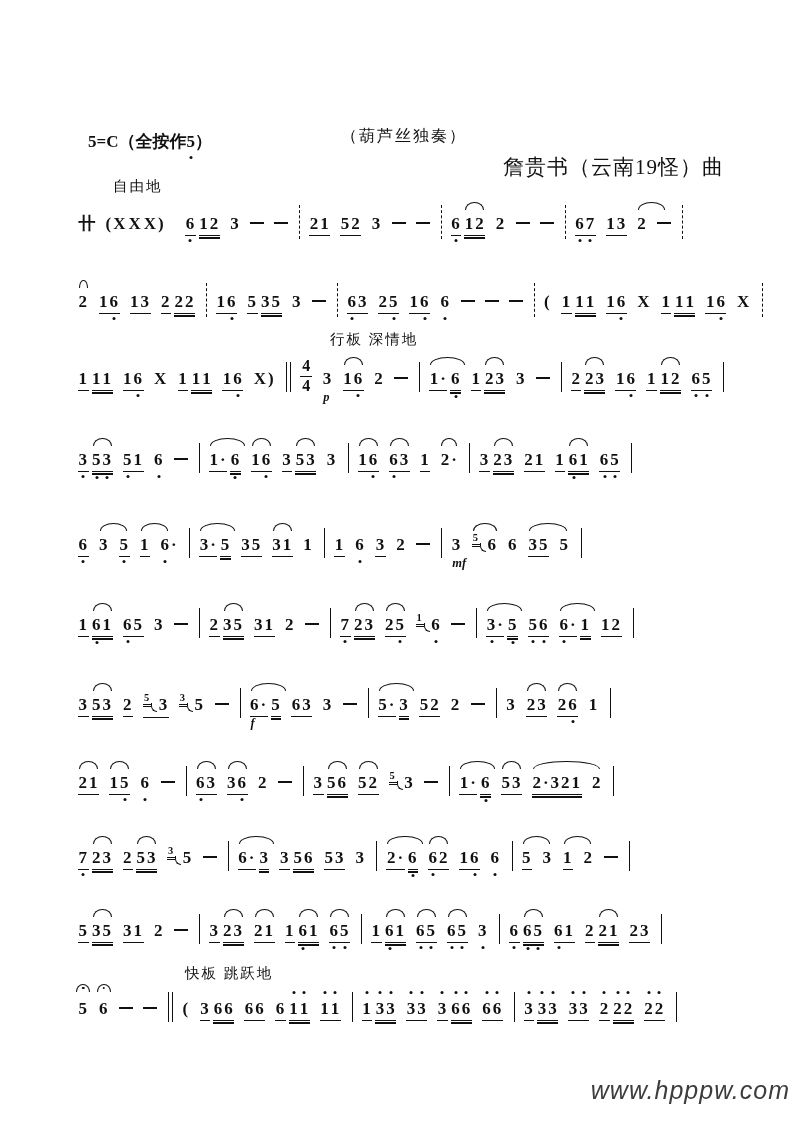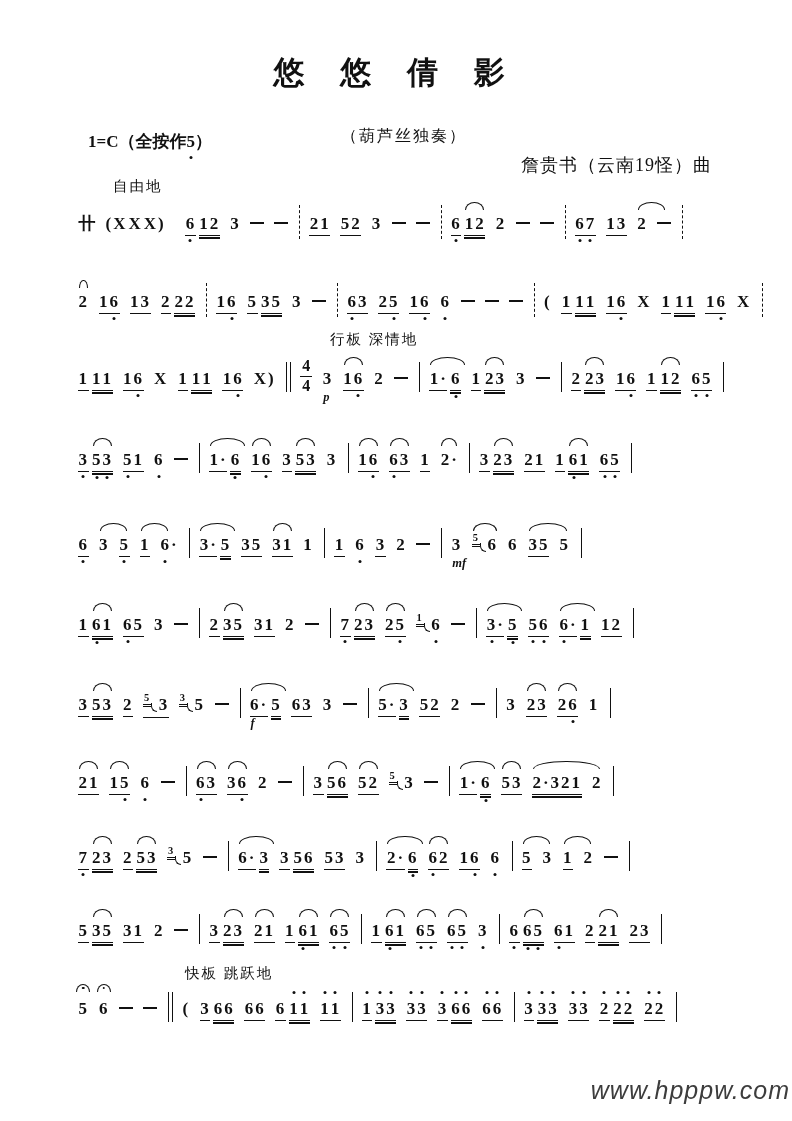--- a/index.html
+++ b/index.html
@@ -5,21 +5,21 @@
   html,body{margin:0;padding:0;background:#e8e8e8;}
   .page{position:relative;width:792px;height:1121px;background:#ffffff;margin:0 auto;
         font-family:"Liberation Serif",serif;color:#111;overflow:hidden;}
   .title{position:absolute;top:52px;left:0;right:0;text-align:center;font-size:31px;
          font-weight:700;letter-spacing:14px;}
   .subtitle{position:absolute;top:126px;left:0;right:0;text-align:center;font-size:16px;letter-spacing:2px;padding-left:16px;}
   .keysig{position:absolute;top:130px;left:88px;font-size:17px;font-weight:700;}
   .keysig .knote{position:relative;display:inline-block;}
   .keysig .knote i{position:absolute;left:50%;transform:translateX(-50%);bottom:-7px;
                    width:3px;height:3px;background:#111;border-radius:50%;}
-  .composer{position:absolute;top:153px;right:80px;font-size:18px;letter-spacing:1px;}
+  .composer{position:absolute;top:153px;right:68px;font-size:21px;letter-spacing:1px;}
   .footer{position:absolute;top:1050px;left:0;right:0;text-align:center;font-size:13.5px;letter-spacing:2px;}
   .watermark{position:absolute;top:1076px;right:2px;font-family:"Liberation Sans",sans-serif;
              font-weight:400;font-style:italic;font-size:25px;color:#3d3d3d;letter-spacing:1px;}
   
   .line{position:absolute;left:78px;white-space:nowrap;font-weight:700;font-size:17px;height:24px;}
   .tempo{position:absolute;top:-28px;font-size:14.5px;font-weight:400;letter-spacing:2px;}
   .note{display:inline-block;position:relative;margin-right:10px;letter-spacing:1px;vertical-align:baseline;}
   .note.j{margin-right:3px;}
   .ch{display:inline-block;position:relative;padding:0 .5px;}
   .u1,.u2{border-bottom:1.7px solid #111;padding-bottom:1px;}
@@ -46,23 +46,22 @@
   .b3{border-left:1.4px solid #111;border-right:1.4px solid #111;width:3px;}
   .ts{display:inline-block;text-align:center;font-size:16px;line-height:1.05;vertical-align:-7px;
       margin:0 10px 0 0;font-weight:700;}
   .tsn{display:block;border-bottom:1.7px solid #111;padding:0 2px 1px;}
   .tsd{display:block;padding-top:1px;}
 </style>
 </head>
 <body>
 
 <div class="page">
-  <div class="title">悠 悠 倩 影</div>
   <div class="subtitle">（葫芦丝独奏）</div>
-  <div class="keysig"><span>1=C（全按作</span><span class="knote"><span>5</span><i></i></span><span>）</span></div>
+  <div class="keysig"><span>5=C（全按作</span><span class="knote"><span>5</span><i></i></span><span>）</span></div>
   <div class="composer">詹贵书（云南19怪）曲</div>
 
   <div id="score">
       <div class="line" style="top: 205px;"><span class="tempo" style="left: 35px;">自由地</span><span class="note" style="margin-right: 8px;"><span class="ch">卄</span></span><span class="note" style="margin-right: 20px;"><span class="ch">(</span><span class="ch">X</span><span class="ch"> </span><span class="ch">X</span><span class="ch"> </span><span class="ch">X</span><span class="ch">)</span></span><span class="note u1 j"><span class="ch">6<span class="dot db"></span></span></span><span class="note u2"><span class="ch">1</span><span class="ch">2</span></span><span class="note"><span class="ch">3</span></span><span class="dash"></span><span class="dash"></span><span class="bar b2"></span><span class="note u1"><span class="ch">2</span><span class="ch">1</span></span><span class="note u1"><span class="ch">5</span><span class="ch">2</span></span><span class="note"><span class="ch">3</span></span><span class="dash"></span><span class="dash"></span><span class="bar b2"></span><span class="note u1 j"><span class="ch">6<span class="dot db"></span></span></span><span class="note u2 arc"><span class="ch">1</span><span class="ch">2</span></span><span class="note"><span class="ch">2</span></span><span class="dash"></span><span class="dash"></span><span class="bar b2"></span><span class="note u1"><span class="ch">6<span class="dot db"></span></span><span class="ch">7<span class="dot db"></span></span></span><span class="note u1"><span class="ch">1</span><span class="ch">3</span></span><span class="note arc arcw"><span class="ch">2</span></span><span class="dash"></span><span class="bar b2"></span></div>
       <div class="line" style="top: 283px;"><span class="note arc"><span class="ch">2</span></span><span class="note u1"><span class="ch">1</span><span class="ch">6<span class="dot db"></span></span></span><span class="note u1"><span class="ch">1</span><span class="ch">3</span></span><span class="note u1 j"><span class="ch">2</span></span><span class="note u2"><span class="ch">2</span><span class="ch">2</span></span><span class="bar b2"></span><span class="note u1"><span class="ch">1</span><span class="ch">6<span class="dot db"></span></span></span><span class="note u1 j"><span class="ch">5</span></span><span class="note u2"><span class="ch">3</span><span class="ch">5</span></span><span class="note"><span class="ch">3</span></span><span class="dash"></span><span class="bar b2"></span><span class="note u1"><span class="ch">6<span class="dot db"></span></span><span class="ch">3</span></span><span class="note u1"><span class="ch">2</span><span class="ch">5<span class="dot db"></span></span></span><span class="note u1"><span class="ch">1</span><span class="ch">6<span class="dot db"></span></span></span><span class="note"><span class="ch">6<span class="dot db"></span></span></span><span class="dash"></span><span class="dash"></span><span class="dash"></span><span class="bar b2"></span><span class="note"><span class="ch">(</span></span><span class="note u1 j"><span class="ch">1</span></span><span class="note u2"><span class="ch">1</span><span class="ch">1</span></span><span class="note u1"><span class="ch">1</span><span class="ch">6<span class="dot db"></span></span></span><span class="note"><span class="ch">X</span></span><span class="note u1 j"><span class="ch">1</span></span><span class="note u2"><span class="ch">1</span><span class="ch">1</span></span><span class="note u1"><span class="ch">1</span><span class="ch">6<span class="dot db"></span></span></span><span class="note"><span class="ch">X</span></span><span class="bar b2"></span></div>
       <div class="line" style="top: 358px;"><span class="tempo" style="left: 252px;">行板  深情地</span><span class="note u1 j"><span class="ch">1</span></span><span class="note u2"><span class="ch">1</span><span class="ch">1</span></span><span class="note u1"><span class="ch">1</span><span class="ch">6<span class="dot db"></span></span></span><span class="note"><span class="ch">X</span></span><span class="note u1 j"><span class="ch">1</span></span><span class="note u2"><span class="ch">1</span><span class="ch">1</span></span><span class="note u1"><span class="ch">1</span><span class="ch">6<span class="dot db"></span></span></span><span class="note"><span class="ch">X</span><span class="ch">)</span></span><span class="bar b3"></span><span class="ts"><span class="tsn">4</span><span class="tsd">4</span></span><span class="note"><span class="ch">3</span><span class="dyn">p</span></span><span class="note u1 arc"><span class="ch">1</span><span class="ch">6<span class="dot db"></span></span></span><span class="note"><span class="ch">2</span></span><span class="dash"></span><span class="bar b1"></span><span class="note u1 arc arcw j"><span class="ch">1</span><span class="ch">·</span></span><span class="note u2"><span class="ch">6<span class="dot db"></span></span></span><span class="note u1 j"><span class="ch">1</span></span><span class="note u2 arc"><span class="ch">2</span><span class="ch">3</span></span><span class="note"><span class="ch">3</span></span><span class="dash"></span><span class="bar b1"></span><span class="note u1 j"><span class="ch">2</span></span><span class="note u2 arc"><span class="ch">2</span><span class="ch">3</span></span><span class="note u1"><span class="ch">1</span><span class="ch">6<span class="dot db"></span></span></span><span class="note u1 j"><span class="ch">1</span></span><span class="note u2 arc"><span class="ch">1</span><span class="ch">2</span></span><span class="note u1"><span class="ch">6<span class="dot db"></span></span><span class="ch">5<span class="dot db"></span></span></span><span class="bar b1"></span></div>
       <div class="line" style="top: 443px;"><span class="note u1 j"><span class="ch">3<span class="dot db"></span></span></span><span class="note u2 arc"><span class="ch">5<span class="dot db"></span></span><span class="ch">3<span class="dot db"></span></span></span><span class="note u1"><span class="ch">5<span class="dot db"></span></span><span class="ch">1</span></span><span class="note"><span class="ch">6<span class="dot db"></span></span></span><span class="dash"></span><span class="bar b1"></span><span class="note u1 arc arcw j"><span class="ch">1</span><span class="ch">·</span></span><span class="note u2"><span class="ch">6<span class="dot db"></span></span></span><span class="note u1 arc"><span class="ch">1</span><span class="ch">6<span class="dot db"></span></span></span><span class="note u1 j"><span class="ch">3</span></span><span class="note u2 arc"><span class="ch">5</span><span class="ch">3</span></span><span class="note"><span class="ch">3</span></span><span class="bar b1"></span><span class="note u1 arc"><span class="ch">1</span><span class="ch">6<span class="dot db"></span></span></span><span class="note u1 arc"><span class="ch">6<span class="dot db"></span></span><span class="ch">3</span></span><span class="note u1"><span class="ch">1</span></span><span class="note arc"><span class="ch">2</span><span class="ch">·</span></span><span class="bar b1"></span><span class="note u1 j"><span class="ch">3</span></span><span class="note u2 arc"><span class="ch">2</span><span class="ch">3</span></span><span class="note u1"><span class="ch">2</span><span class="ch">1</span></span><span class="note u1 j"><span class="ch">1</span></span><span class="note u2 arc"><span class="ch">6<span class="dot db"></span></span><span class="ch">1</span></span><span class="note u1"><span class="ch">6<span class="dot db"></span></span><span class="ch">5<span class="dot db"></span></span></span><span class="bar b1"></span></div>
       <div class="line" style="top: 528px;"><span class="note u1"><span class="ch">6<span class="dot db"></span></span></span><span class="note arc arcw"><span class="ch">3</span></span><span class="note u1"><span class="ch">5<span class="dot db"></span></span></span><span class="note u1 arc arcw"><span class="ch">1</span></span><span class="note"><span class="ch">6<span class="dot db"></span></span><span class="ch">·</span></span><span class="bar b1"></span><span class="note u1 arc arcw j"><span class="ch">3</span><span class="ch">·</span></span><span class="note u2"><span class="ch">5</span></span><span class="note u1"><span class="ch">3</span><span class="ch">5</span></span><span class="note u1 arc"><span class="ch">3</span><span class="ch">1</span></span><span class="note"><span class="ch">1</span></span><span class="bar b1"></span><span class="note u1"><span class="ch">1</span></span><span class="note"><span class="ch">6<span class="dot db"></span></span></span><span class="note u1"><span class="ch">3</span></span><span class="note"><span class="ch">2</span></span><span class="dash"></span><span class="bar b1"></span><span class="note"><span class="ch">3</span><span class="dyn">mf</span></span><span class="note arc"><span class="grace">5</span><span class="gtie"></span><span class="ch">6</span></span><span class="note"><span class="ch">6</span></span><span class="note u1 arc arcw"><span class="ch">3</span><span class="ch">5</span></span><span class="note"><span class="ch">5</span></span><span class="bar b1"></span></div>
       <div class="line" style="top: 608px;"><span class="note u1 j"><span class="ch">1</span></span><span class="note u2 arc"><span class="ch">6<span class="dot db"></span></span><span class="ch">1</span></span><span class="note u1"><span class="ch">6<span class="dot db"></span></span><span class="ch">5</span></span><span class="note"><span class="ch">3</span></span><span class="dash"></span><span class="bar b1"></span><span class="note u1 j"><span class="ch">2</span></span><span class="note u2 arc"><span class="ch">3</span><span class="ch">5</span></span><span class="note u1"><span class="ch">3</span><span class="ch">1</span></span><span class="note"><span class="ch">2</span></span><span class="dash"></span><span class="bar b1"></span><span class="note u1 j"><span class="ch">7<span class="dot db"></span></span></span><span class="note u2 arc"><span class="ch">2</span><span class="ch">3</span></span><span class="note u1 arc"><span class="ch">2</span><span class="ch">5<span class="dot db"></span></span></span><span class="note"><span class="grace">1</span><span class="gtie"></span><span class="ch">6<span class="dot db"></span></span></span><span class="dash"></span><span class="bar b1"></span><span class="note u1 arc arcw j"><span class="ch">3<span class="dot db"></span></span><span class="ch">·</span></span><span class="note u2"><span class="ch">5<span class="dot db"></span></span></span><span class="note u1"><span class="ch">5<span class="dot db"></span></span><span class="ch">6<span class="dot db"></span></span></span><span class="note u1 arc arcw j"><span class="ch">6<span class="dot db"></span></span><span class="ch">·</span></span><span class="note u2"><span class="ch">1</span></span><span class="note u1"><span class="ch">1</span><span class="ch">2</span></span><span class="bar b1"></span></div>
       <div class="line" style="top: 688px;"><span class="note u1 j"><span class="ch">3</span></span><span class="note u2 arc"><span class="ch">5</span><span class="ch">3</span></span><span class="note u1"><span class="ch">2</span></span><span class="note u1"><span class="grace">5</span><span class="gtie"></span><span class="ch">3</span></span><span class="note"><span class="grace">3</span><span class="gtie"></span><span class="ch">5</span></span><span class="dash"></span><span class="bar b1"></span><span class="note u1 arc arcw j"><span class="ch">6</span><span class="ch">·</span><span class="dyn">f</span></span><span class="note u2"><span class="ch">5</span></span><span class="note u1"><span class="ch">6</span><span class="ch">3</span></span><span class="note"><span class="ch">3</span></span><span class="dash"></span><span class="bar b1"></span><span class="note u1 arc arcw j"><span class="ch">5</span><span class="ch">·</span></span><span class="note u2"><span class="ch">3</span></span><span class="note u1"><span class="ch">5</span><span class="ch">2</span></span><span class="note"><span class="ch">2</span></span><span class="dash"></span><span class="bar b1"></span><span class="note"><span class="ch">3</span></span><span class="note u1 arc"><span class="ch">2</span><span class="ch">3</span></span><span class="note u1 arc"><span class="ch">2</span><span class="ch">6<span class="dot db"></span></span></span><span class="note"><span class="ch">1</span></span><span class="bar b1"></span></div>

